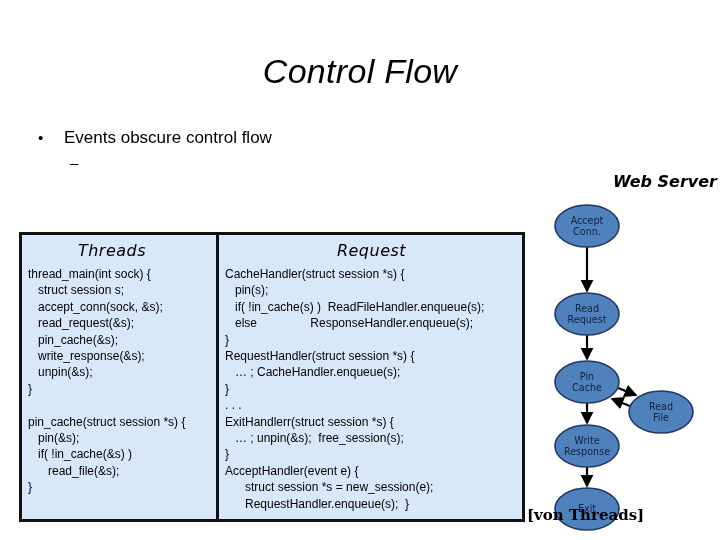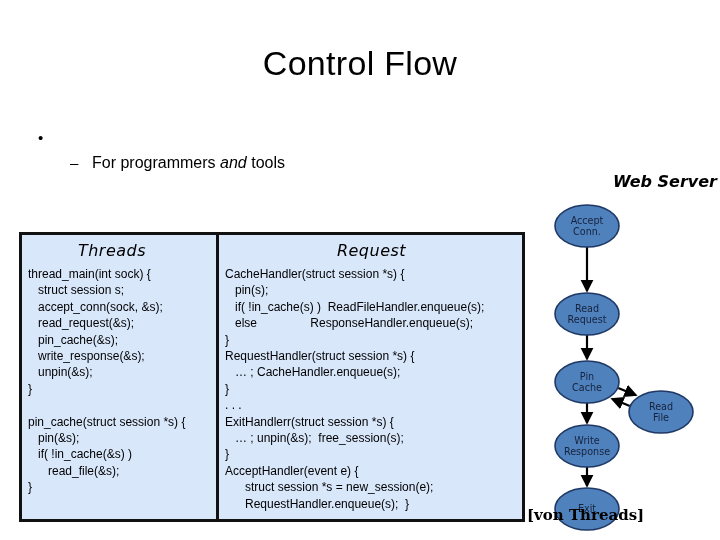--- a/index.html
+++ b/index.html
@@ -13,27 +13,28 @@
     position: relative;
     overflow: hidden;
     font-family: "Liberation Sans", sans-serif;
     color: #000000;
   }
 
   
   #slide-title {
     position: absolute;
     left: 0;
-    top: 44px;
+    top: 52px;
     width: 720px;
     text-align: center;
     font-size: 34px;
     font-weight: 400;
     letter-spacing: 0.3px;
     font-family: "Liberation Sans", sans-serif;
+    font-style: italic;
   }
 
   
   #bullet-list {
     position: absolute;
     left: 38px;
     top: 126px;
     width: 480px;
   }
   .bullet-l1 {
@@ -154,25 +155,25 @@
 </style>
 </head>
 <body>
 
 <div id="slide-title">Control Flow</div>
 
 <div id="bullet-list">
 
   <div class="bullet-l1">
     <span class="marker">•</span>
+    <span class="bullet-text">Events obscure control flow</span>
   </div>
 
   <div class="bullet-l2">
     <span class="marker">–</span>
-    <span class="bullet-text"><span>For programmers </span><span class="emph">and</span><span> tools</span></span>
   </div>
 
 </div>
 
 <div id="code-table">
 
   <div class="code-col" id="col-threads">
     <div class="col-header">Threads</div>
     <div class="code-body" id="threads-code"><div class="code-line">thread_main(int sock) {</div><div class="code-line">   struct session s;</div><div class="code-line">   accept_conn(sock, &amp;s);</div><div class="code-line">   read_request(&amp;s);</div><div class="code-line">   pin_cache(&amp;s);</div><div class="code-line">   write_response(&amp;s);</div><div class="code-line">   unpin(&amp;s);</div><div class="code-line">}</div><div class="code-line">&nbsp;</div><div class="code-line">pin_cache(struct session *s) {</div><div class="code-line">   pin(&amp;s);</div><div class="code-line">   if( !in_cache(&amp;s) )</div><div class="code-line">      read_file(&amp;s);</div><div class="code-line">}</div></div>
   </div>

